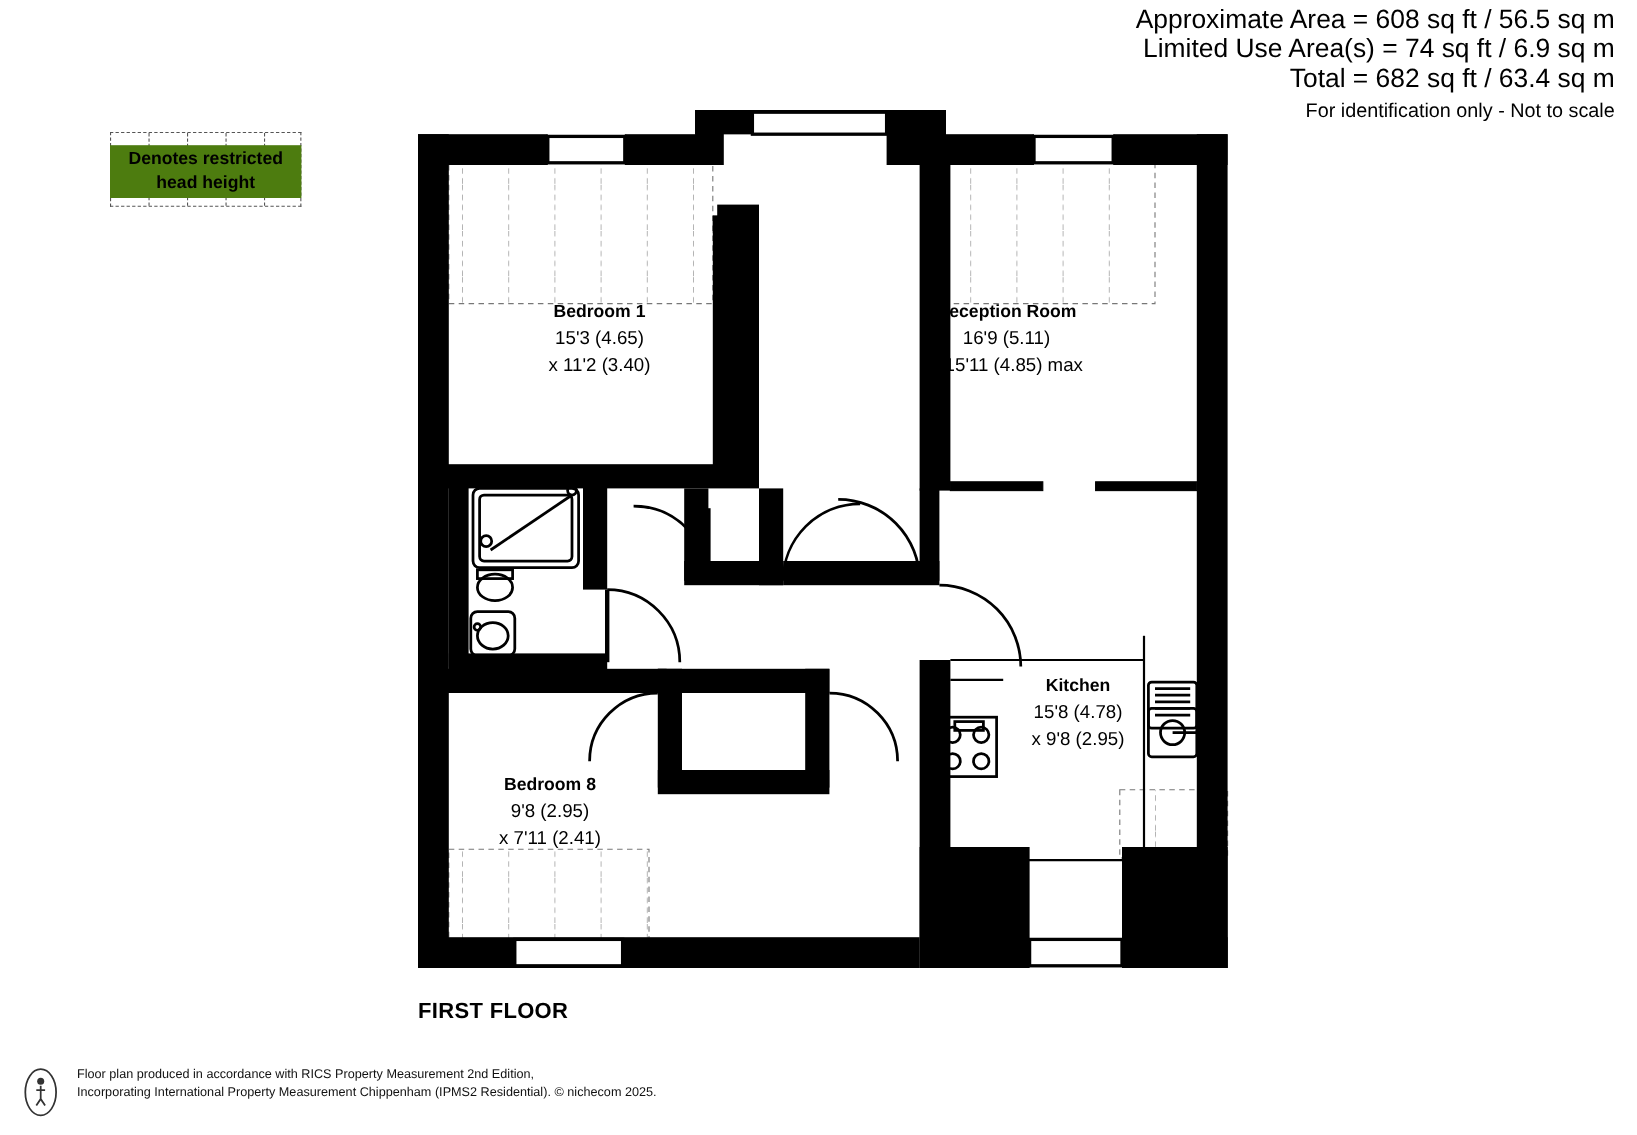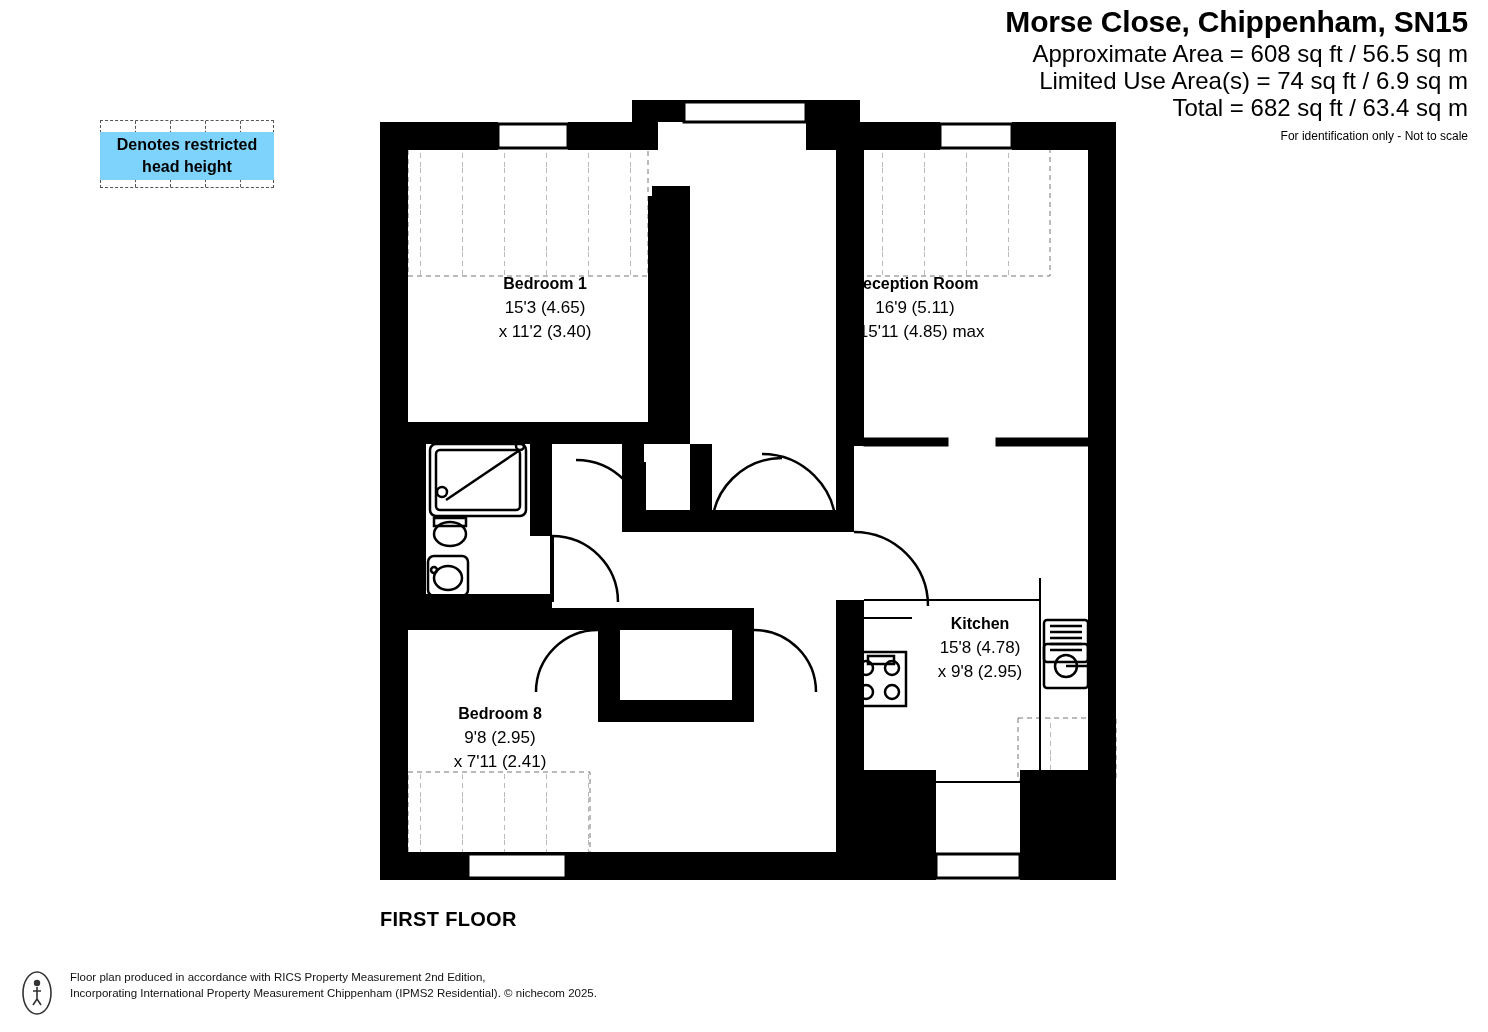--- a/index.html
+++ b/index.html
@@ -29,21 +29,21 @@
     letter-spacing: -0.2px;
     line-height: 36px;
     white-space: nowrap;
   }
   .hdr-line {
     font-size: 24px;
     line-height: 27px;
     white-space: nowrap;
   }
   #hdr-note {
-    font-size: 12px;
+    font-size: 18px;
     line-height: 22px;
     margin-top: 4px;
     white-space: nowrap;
   }
 
   
   #legend {
     position: absolute;
     left: 100px;
     top: 120px;
@@ -61,21 +61,21 @@
     border-left: 1px dashed #555;
   }
   #legend-text {
     position: absolute;
     left: 0; right: 0;
     top: 12px;
     text-align: center;
     font-size: 16px;
     font-weight: bold;
     line-height: 22px;
-    background: #7dd3fc;
+    background: #4d7c0f;
     padding: 2px 0;
   }
 
   
   #plan {
     position: absolute;
     left: 0;
     top: 0;
     width: 1488px;
     height: 1032px;
@@ -130,21 +130,20 @@
     line-height: 15.5px;
     color: #111;
   }
   #footer-text .fline { white-space: nowrap; }
   .brand { font-weight: normal; }
 </style>
 </head>
 <body>
 
 <div id="header">
-  <div id="title">Morse Close, Chippenham, SN15</div>
   <div class="hdr-line">Approximate Area = 608 sq ft / 56.5 sq m</div>
   <div class="hdr-line">Limited Use Area(s) = 74 sq ft / 6.9 sq m</div>
   <div class="hdr-line">Total = 682 sq ft / 63.4 sq m</div>
   <div id="hdr-note">For identification only - Not to scale</div>
 </div>
 
 <div id="legend">
   <div id="legend-hatch">
     <span class="vline" style="left:34px"></span>
     <span class="vline" style="left:69px"></span>

